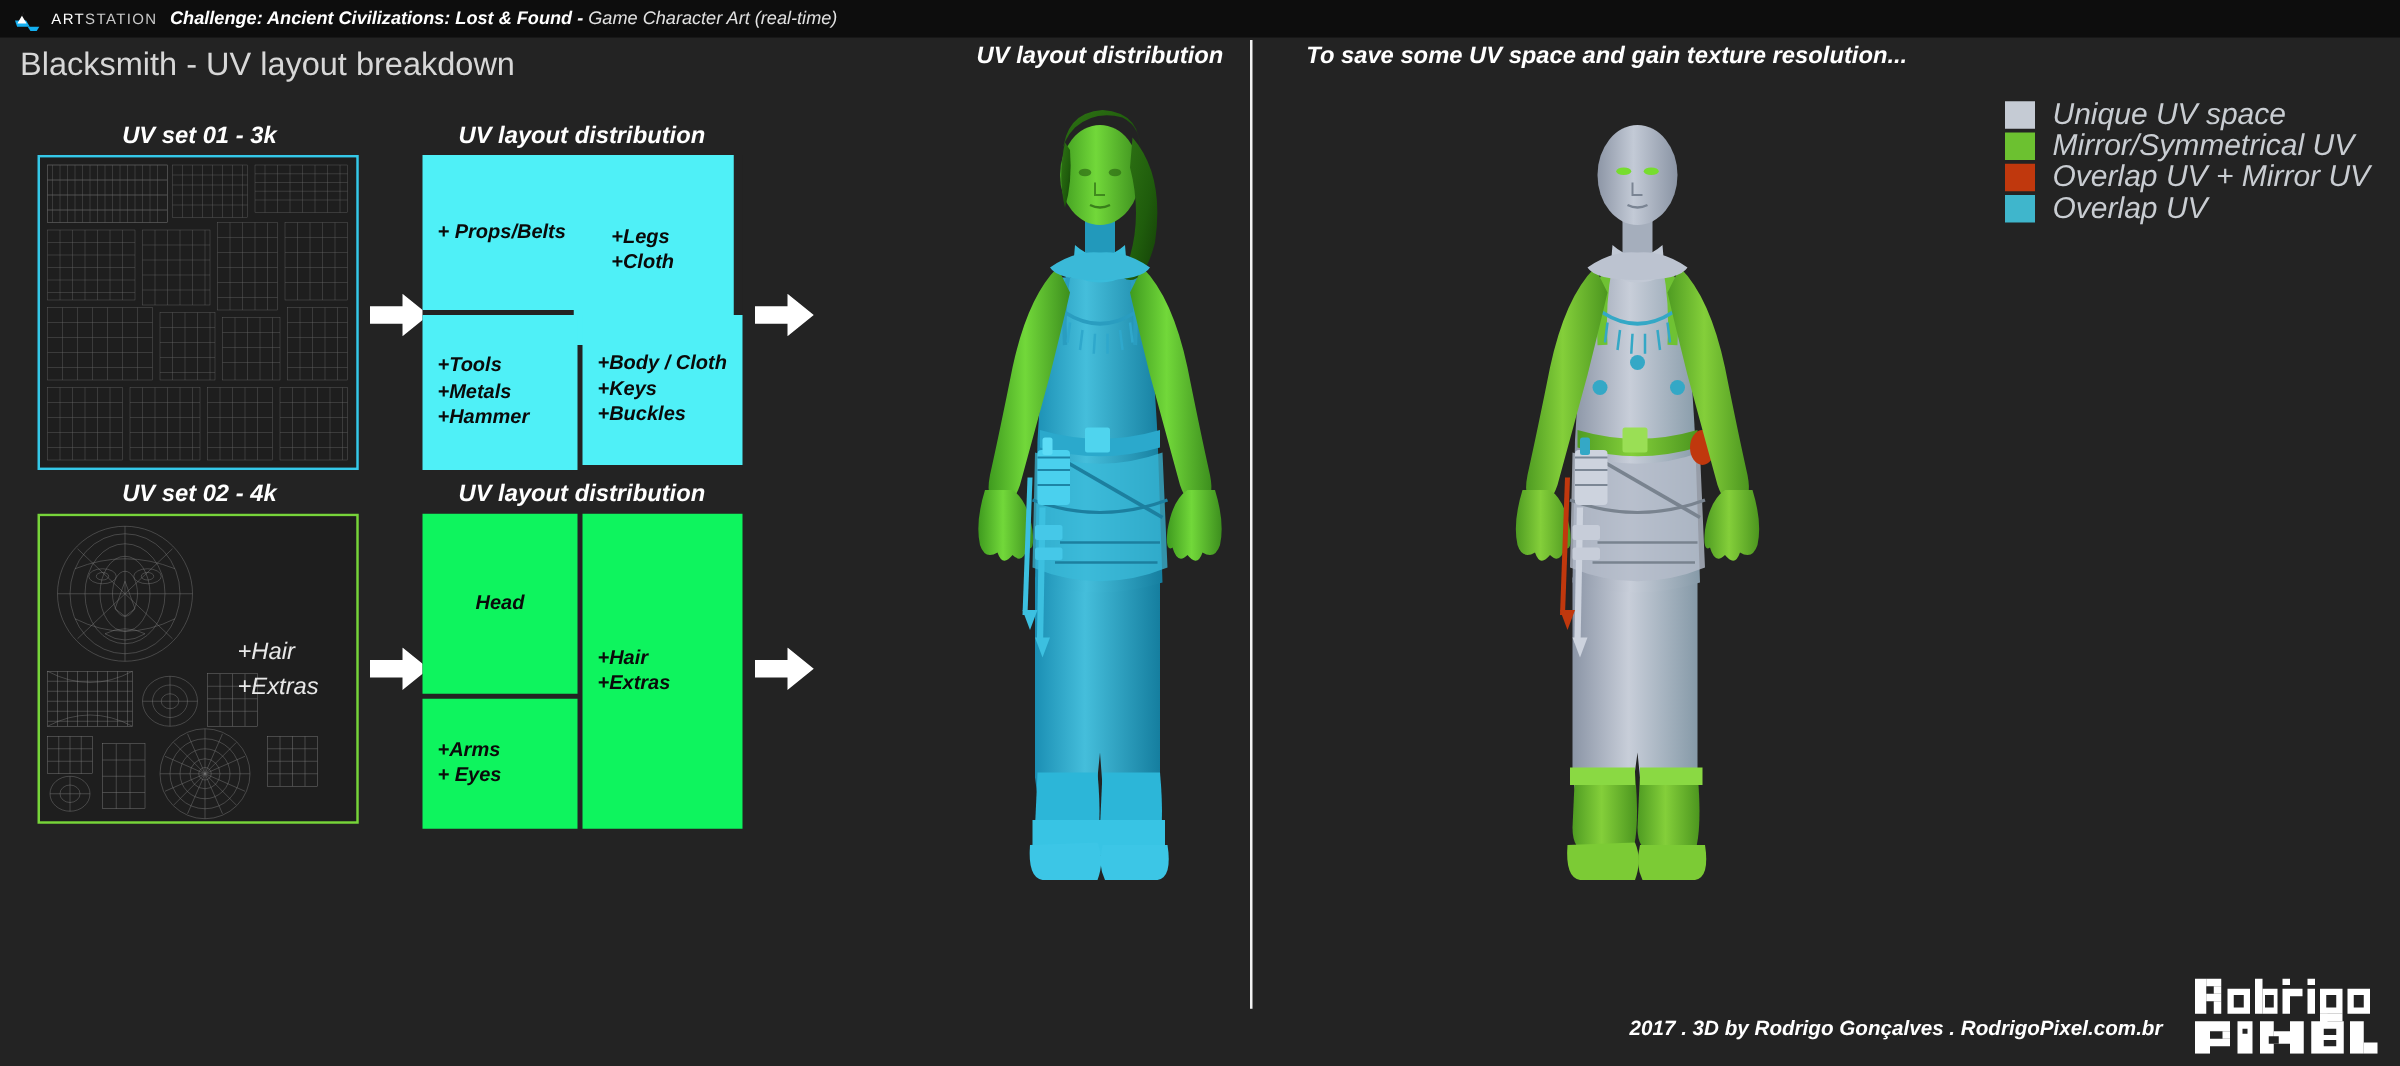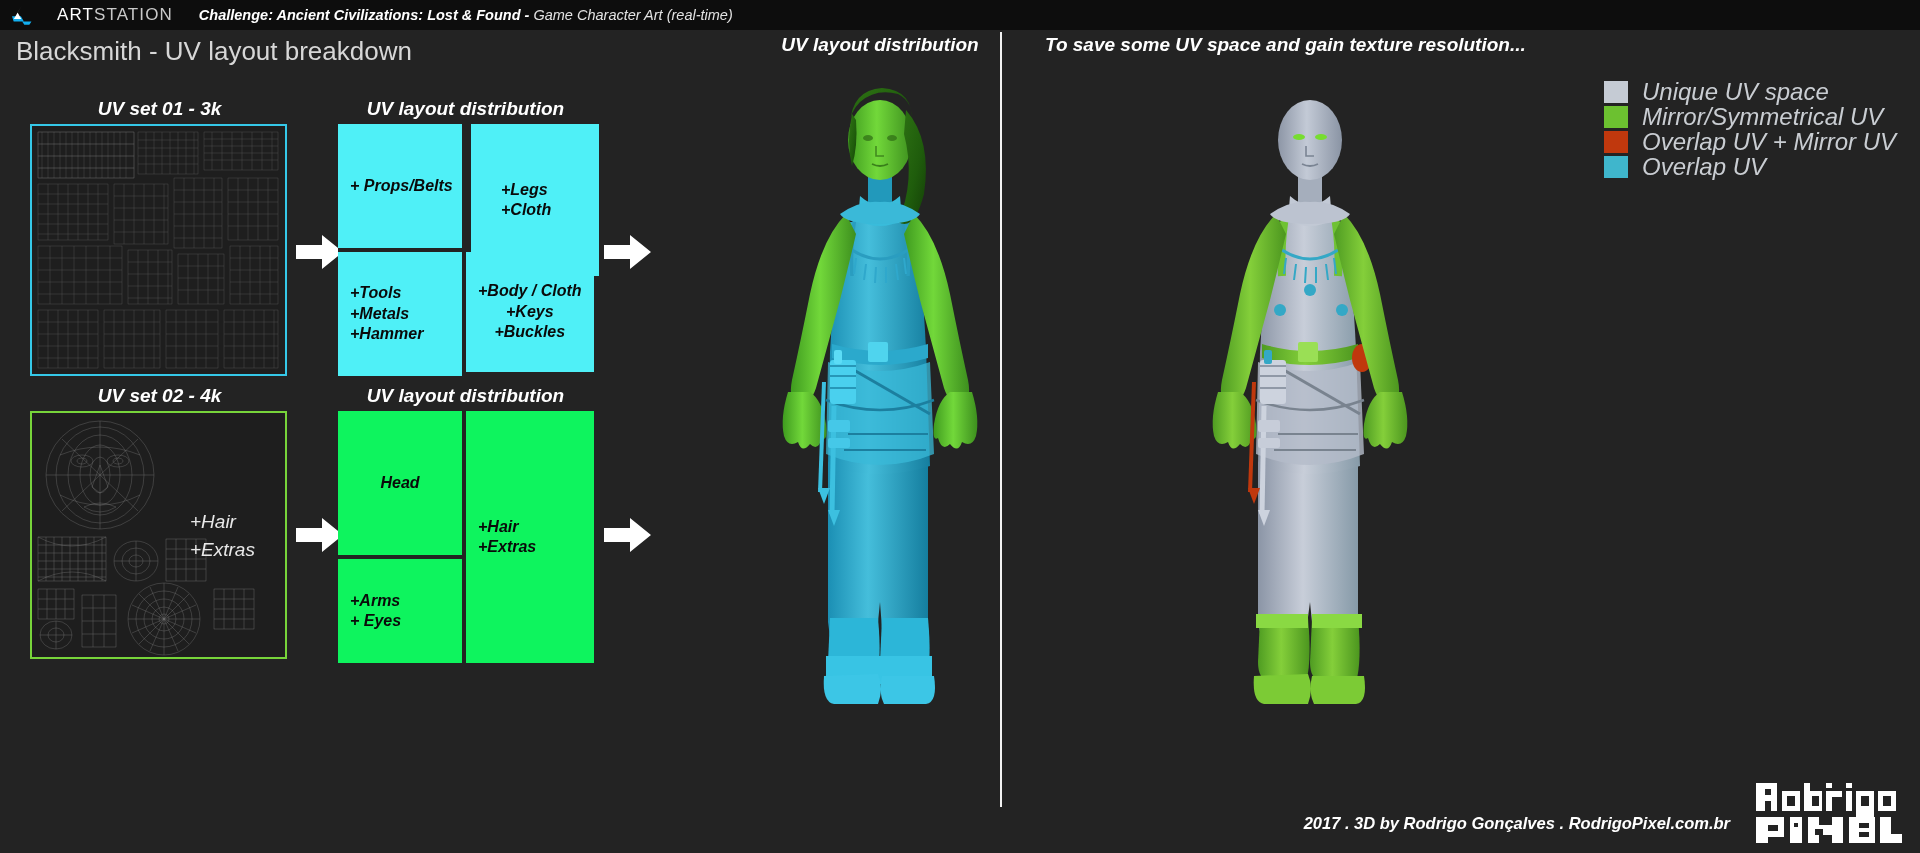--- a/index.html
+++ b/index.html
@@ -13,25 +13,25 @@
   #page { position:relative; width:1920px; height:853px; background:#232323; }
 
   
   .topbar {
     position:absolute; left:0; top:0; width:1920px; height:30px;
     background:#0d0d0d;
     display:flex; align-items:center; padding-left:12px; gap:10px;
   }
   .as-logo { display:flex; align-items:center; gap:7px; }
   .as-mark { width:22px; height:19px; display:block; }
-  .as-word { font-size:17px; letter-spacing:1.1px; color:#fff; font-weight:400;margin-left:16px; }
+  .as-word { font-size:12px; letter-spacing:1.1px; color:#fff; font-weight:400; }
   .as-word .dim { color:#c9c9c9; }
   .topbar-title {
     font-size:14.5px; font-style:italic; color:#ffffff; font-weight:bold;
-    margin-left:16px; white-space:nowrap;
+    white-space:nowrap;
   }
   .topbar-title .sub { font-weight:normal; color:#e2e2e2; }
 
   
   .h-main {
     position:absolute; left:16px; top:36px;
     font-size:26px; color:#d7d7d7; white-space:nowrap;
   }
   .h-sec {
     position:absolute; font-size:19px; font-weight:bold; font-style:italic;
@@ -194,30 +194,30 @@
       <polygon points="0,10 26,10 26,0 47,17 26,34 26,24 0,24" fill="#ffffff"></polygon>
     </svg>
   </div>
 
   <div class="h-sec" style="left:338px; top:98px; width:255px;">UV layout distribution</div>
 
   <div class="grid" style="left:338px; top:124px; width:256px; height:252px;">
     <div class="cell cyan" style="left:0; top:0; width:124px; height:124px;">
       <span style="white-space:pre-line;">+ Props/Belts</span>
     </div>
-    <div class="cell cyan" style="left:133px; top:0; width:128px; height:152px;padding-left:30px;">
+    <div class="cell cyan" style="left:121px; top:0; width:128px; height:152px;padding-left:30px;">
       <span style="white-space:pre-line;">+Legs
 +Cloth</span>
     </div>
     <div class="cell cyan" style="left:0; top:128px; width:124px; height:124px;">
       <span style="white-space:pre-line;">+Tools
 +Metals
 +Hammer</span>
     </div>
-    <div class="cell cyan" style="left:128px; top:128px; width:128px; height:120px;text-align:center;">
+    <div class="cell cyan" style="left:128px; top:128px; width:128px; height:120px;">
       <span style="white-space:pre-line;">+Body / Cloth
 +Keys
 +Buckles</span>
     </div>
   </div>
 
   <div class="h-sec" style="left:32px; top:385px; width:255px;">UV set 02 - 4k</div>
 
   <div class="uvsheet green" style="left:30px; top:411px; width:257px; height:248px;">
     <svg width="253" height="244" viewBox="0 0 253 244">

